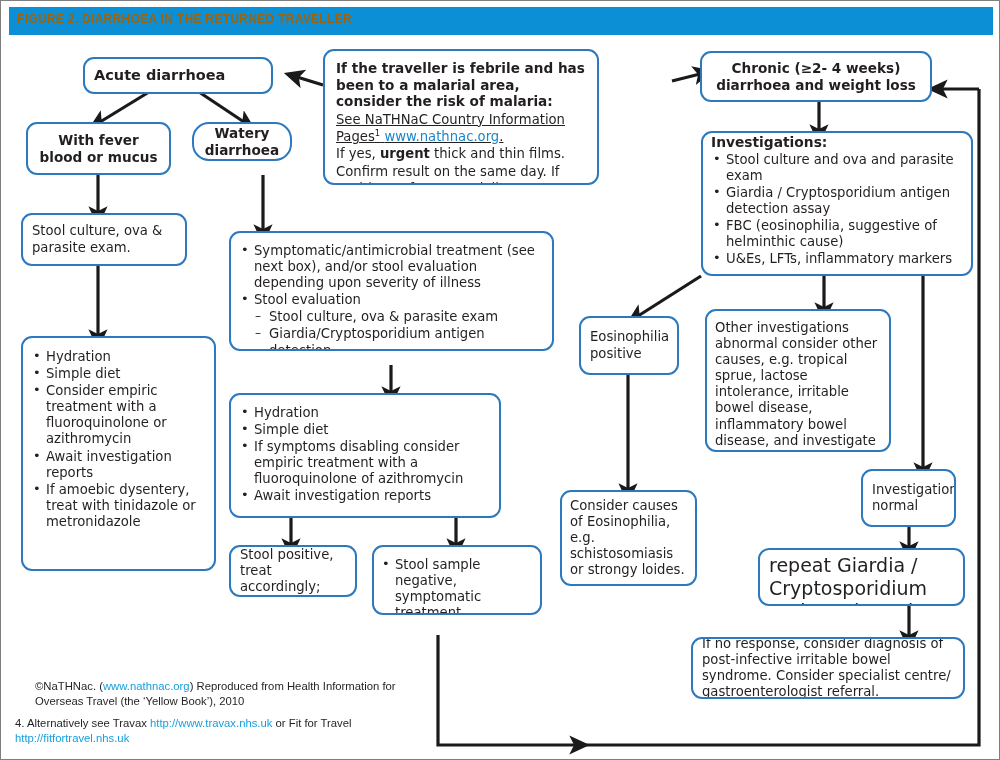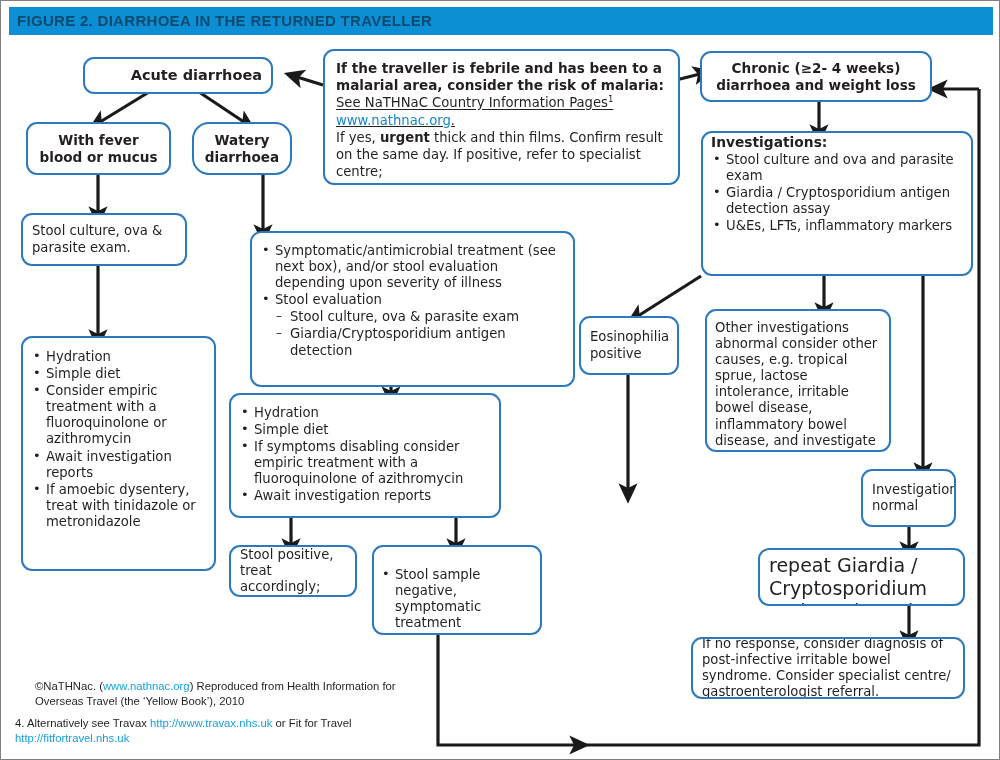--- a/index.html
+++ b/index.html
@@ -10,35 +10,35 @@
     background:#ffffff;
     box-sizing:border-box;
     border:1px solid #7f7f7f;
   }
   #header-bar{
     position:absolute;left:8px;top:6px;width:984px;height:28px;
     background:#0d8fd6;
   }
   #header-title{
     position:absolute;left:16px;top:11px;
-    color:#0c4a6e;font-size:15px;font-weight:bold;letter-spacing:.3px;
+    color:#a16207;font-size:12px;font-weight:bold;letter-spacing:.3px;
     font-family:"Liberation Sans",sans-serif;
   }
   #canvas{position:absolute;left:0;top:0;width:1000px;height:760px;}
   .box{
     position:absolute;box-sizing:border-box;
     border:2.2px solid #2c79bd;border-radius:11px;background:#ffffff;
     font-family:"DejaVu Sans",sans-serif;
     color:#231f20;
     line-height:1.22;
     padding:7px 9px;
     overflow:hidden;
   }
   .box.bold{font-weight:bold;}
-  .ctr{display:flex;align-items:center;justify-content:flex-end;text-align:center;}
+  .ctr{display:flex;align-items:center;justify-content:flex-start;text-align:center;}
   .ctrv{display:flex;flex-direction:column;align-items:flex-start;justify-content:center;}
   .ttl{font-weight:bold;display:block;margin-bottom:1px;}
   ul.bl{margin:0;padding:0;list-style:none;}
   ul.bl li{position:relative;padding-left:15px;margin:0 0 1px 0;}
   ul.bl li:before{content:"\2022";position:absolute;left:2px;top:-1px;font-size:13px;}
   ul.bl li.sub{padding-left:30px;}
   ul.bl li.sub:before{content:"\2013";left:16px;top:0;font-size:12px;}
   .lnk{color:#1a86c8;}
   .footer{
     position:absolute;font-family:"Liberation Sans",sans-serif;
@@ -99,59 +99,59 @@
 
     <path class="ar" marker-end="url(#ah)" d="M437,634 L437,744 L575,744"></path>
     <path class="ar" d="M575,744 L978,744 L978,88"></path>
     <path class="ar" marker-end="url(#ah)" d="M978,88 L940,88"></path>
   </svg>
 
   <div class="box bold ctr" style="left:82px;top:56px;width:190px;height:37px;font-size:14.5px;">
     <span>Acute diarrhoea</span>
   </div>
 
-  <div class="box" style="left:322px;top:48px;width:357px;height:136px;font-size:13.2px;padding:9px 11px;border-radius:11px;">
+  <div class="box" style="left:322px;top:48px;width:276px;height:136px;font-size:13.2px;padding:9px 11px;border-radius:11px;">
     <div class="ttl" style="font-size:13.6px;line-height:1.22;">If the traveller is febrile and has been to a malarial area, consider the risk of malaria:</div>
     <div style="line-height:1.3;text-decoration:underline;">
       <span>See NaTHNaC Country Information Pages</span><sup style="font-size:8.5px;">1</sup>
       <span class="lnk">www.nathnac.org</span><span>.</span>
     </div>
     <div style="line-height:1.3;">
       <span>If yes, </span><b>urgent</b><span> thick and thin films. Confirm result on the same day. If positive, refer to specialist centre;</span>
     </div>
 
   </div>
 
   <div class="box bold ctr" style="left:699px;top:50px;width:232px;height:51px;font-size:13.6px;">
     <span>Chronic (≥2- 4 weeks) diarrhoea and weight loss</span>
   </div>
 
   <div class="box bold ctr" style="left:25px;top:121px;width:145px;height:53px;font-size:13.6px;">
     <span>With fever blood or mucus</span>
   </div>
 
-  <div class="box bold ctr" style="left:191px;top:121px;width:100px;height:53px;font-size:13.6px;border-radius:17px;">
+  <div class="box bold ctr" style="left:191px;top:121px;width:100px;height:39px;font-size:13.6px;border-radius:17px;">
     <span>Watery diarrhoea</span>
   </div>
 
   <div class="box ctrv" style="left:20px;top:212px;width:166px;height:53px;font-size:13.2px;">
     <span>Stool culture, ova &amp; parasite exam.</span>
   </div>
 
   <div class="box" style="left:20px;top:335px;width:195px;height:235px;font-size:13.2px;padding:11px 8px;">
     <ul class="bl">
       <li>Hydration</li>
       <li>Simple diet</li>
       <li>Consider empiric treatment with a fluoroquinolone or azithromycin</li>
       <li>Await investigation reports</li>
       <li>If amoebic dysentery, treat with tinidazole or metronidazole</li>
     </ul>
   </div>
 
-  <div class="box" style="left:228px;top:230px;width:325px;height:156px;font-size:13.2px;padding:10px 8px;margin-left:21px;">
+  <div class="box" style="left:228px;top:230px;width:325px;height:120px;font-size:13.2px;padding:10px 8px;">
     <ul class="bl">
       <li>Symptomatic/antimicrobial treatment (see next box), and/or stool evaluation depending upon severity of illness</li>
       <li>Stool evaluation</li>
       <li class="sub">Stool culture, ova &amp; parasite exam</li>
       <li class="sub">Giardia/Cryptosporidium antigen detection</li>
     </ul>
   </div>
 
   <div class="box" style="left:228px;top:392px;width:272px;height:125px;font-size:13.2px;padding:10px 8px;">
     <ul class="bl">
@@ -159,40 +159,44 @@
       <li>Simple diet</li>
       <li>If symptoms disabling consider empiric treatment with a fluoroquinolone of azithromycin</li>
       <li>Await investigation reports</li>
     </ul>
   </div>
 
   <div class="box ctrv" style="left:228px;top:544px;width:128px;height:52px;font-size:13.2px;">
     <span>Stool positive, treat accordingly;</span>
   </div>
 
-  <div class="box" style="left:371px;top:544px;width:170px;height:90px;font-size:13.2px;padding:20px 6px;">
+  <div class="box" style="left:371px;top:544px;width:170px;height:70px;font-size:13.2px;padding:10px 6px;">
     <ul class="bl">
       <li>Stool sample negative, symptomatic treatment</li>
       <li>Symptoms persist &gt;2weeks</li>
     </ul>
   </div>
 
   <div class="box" style="left:700px;top:130px;width:272px;height:145px;font-size:13.2px;padding:1px 8px;">
     <div class="ttl" style="font-size:13.8px;">Investigations:</div>
     <ul class="bl">
       <li>Stool culture and ova and parasite exam</li>
       <li>Giardia / Cryptosporidium antigen detection assay</li>
+      <li>FBC (eosinophilia, suggestive of helminthic cause)</li>
       <li>U&amp;Es, LFTs, inflammatory markers</li>
     </ul>
   </div>
 
   <div class="box ctrv" style="left:578px;top:315px;width:100px;height:59px;font-size:13.2px;">
     <span>Eosinophilia positive</span>
   </div>
 
+  <div class="box ctrv" style="left:559px;top:489px;width:137px;height:96px;font-size:13.2px;padding:9px 8px;">
+    <span>Consider causes of Eosinophilia, e.g. schistosomiasis or strongy loides.</span>
+  </div>
 
   <div class="box" style="left:704px;top:308px;width:186px;height:143px;font-size:13.2px;padding:9px 8px;">
     <span>Other investigations abnormal consider other causes, e.g. tropical sprue, lactose intolerance, irritable bowel disease, inflammatory bowel disease, and investigate accordingly</span>
   </div>
 
   <div class="box ctrv" style="left:860px;top:468px;width:95px;height:58px;font-size:13.2px;">
     <span>Investigations normal</span>
   </div>
 
   <div class="box ctrv" style="left:757px;top:547px;width:207px;height:58px;font-size:19px;padding:7px 9px;">

